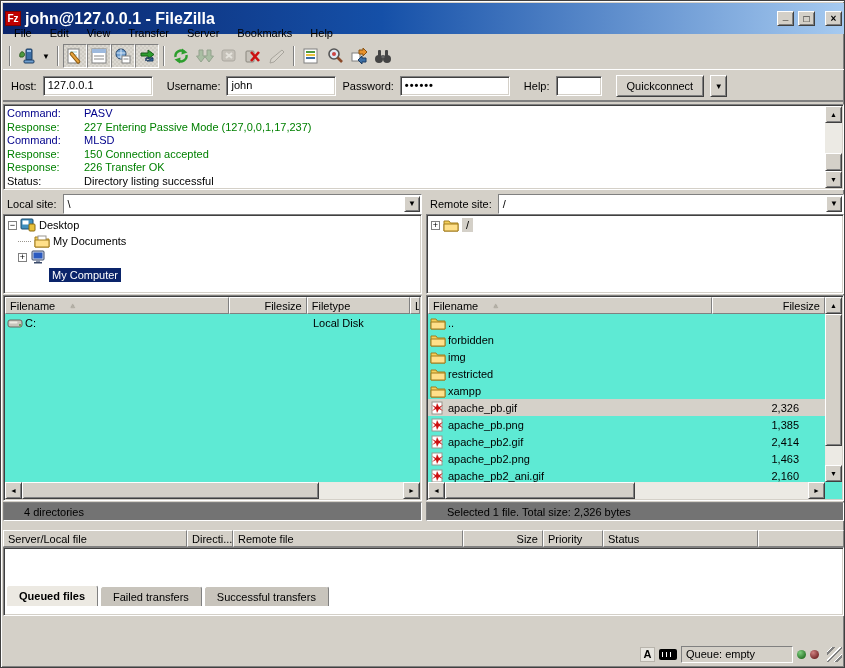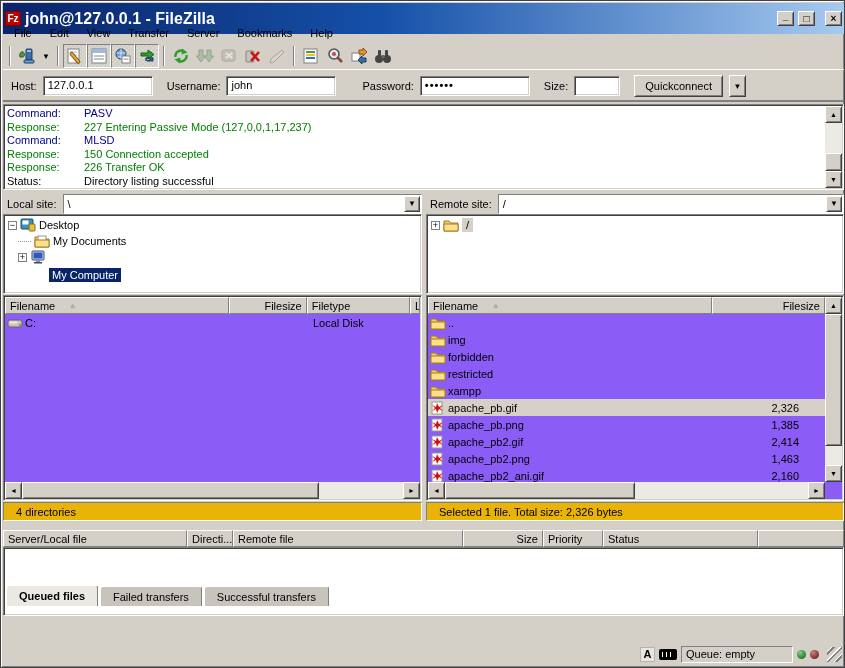--- a/index.html
+++ b/index.html
@@ -59,42 +59,42 @@
   
   .treebox{background:#fff;overflow:hidden;padding-top:2px;}
   .trow{height:16px;display:flex;align-items:center;gap:3px;padding-left:4px;white-space:nowrap;}
   .indent{width:13px;flex:0 0 13px;border-bottom:1px dotted #9a968e;height:1px;margin-top:0px;}
   .expander{width:9px;height:9px;flex:0 0 9px;background:#fff;border:1px solid #808080;
     display:flex;align-items:center;justify-content:center;font-size:9px;line-height:7px;font-family:"Liberation Mono",monospace;}
   .sel-navy{background:#0a246a;color:#fff;padding:1px 3px;margin-top:36px;}
   .sel-gray{background:#d4d0c8;padding:1px 4px;}
   .ticon{width:16px;height:14px;flex:0 0 16px;display:block;}
   
-  .pane{background:#8b5cf6;}
+  .pane{background:#5eead4;}
   .lhead{position:absolute;left:1px;top:1px;right:1px;height:17px;display:flex;background:#d4d0c8;}
   .hcell{height:17px;display:flex;align-items:center;padding:0 4px;
     border-top:1px solid #fff;border-left:1px solid #fff;border-right:1px solid #808080;
     border-bottom:1px solid #808080;box-shadow:inset -1px 0 0 #d4d0c8;background:#d4d0c8;white-space:nowrap;overflow:hidden;}
   .hcell.r{justify-content:flex-end;}
   .sortarrow{font-size:7px;color:#b4b0a6;margin-left:14px;text-shadow:0 0 1px #807c72;}
   .rows{position:absolute;left:1px;top:18px;bottom:18px;right:1px;overflow:hidden;}
   .lrow{height:17px;display:flex;align-items:center;white-space:nowrap;}
   .lrow.sel{background:#d5d1c9;}
   .cell{display:flex;align-items:center;height:17px;overflow:hidden;}
   .cell.r{justify-content:flex-end;}
   .fic{width:16px;height:14px;flex:0 0 16px;margin:0 2px 0 2px;display:block;}
   
   .hscroll{position:absolute;left:1px;right:1px;bottom:1px;height:17px;background:#eceae4;display:flex;}
   .sbtn{width:17px;height:17px;flex:0 0 17px;display:flex;align-items:center;justify-content:center;font-size:7px;color:#000;}
   .hthumb{height:17px;}
   .vscroll{position:absolute;top:1px;right:1px;width:17px;background:#eceae4;display:flex;flex-direction:column;}
   .vthumb{width:17px;}
   .vfill{flex:1;}
   
-  .ministatus{display:flex;align-items:center;padding:0 12px;background:#eab308;white-space:nowrap;}
+  .ministatus{display:flex;align-items:center;padding:0 20px;background:#737373;white-space:nowrap;}
   
   .qhead{left:2px;top:529px;width:841px;height:17px;display:flex;}
   .qbody{left:2px;top:546px;width:841px;height:69px;background:#fff;}
   
   .tabs{left:2px;top:584px;width:841px;height:21px;display:flex;align-items:flex-end;padding-left:3px;gap:2px;}
   .tab{height:20px;display:flex;align-items:center;padding:0 12px;background:#c8c4bc;
     border:1px solid #808080;border-bottom:none;border-radius:3px 3px 0 0;border-top-color:#fff;border-left-color:#fff;}
   .tab.active{height:21px;background:#ece9e2;font-weight:bold;}
   
   .statusbar{left:2px;top:641px;width:841px;height:24px;display:flex;align-items:center;justify-content:flex-end;gap:4px;padding-right:2px;}
@@ -248,23 +248,23 @@
         <rect x="7.5" y="8" width="3" height="3" fill="#666"></rect>
       </svg>
     </div>
   </div>
 
   <div class="abs qcbar">
     <span class="qclabel">Host:</span>
     <div class="qcinput sunken" style="width:110px"><span>127.0.0.1</span></div>
     <span class="qclabel" style="margin-left:8px">Username:</span>
     <div class="qcinput sunken" style="width:110px"><span>john</span></div>
-    <span class="qclabel" style="margin-left:20px">Password:</span>
+    <span class="qclabel" style="margin-left:0">Password:</span>
     <div class="qcinput sunken" style="width:110px;letter-spacing:1px;font-weight:bold"><span>••••••</span></div>
-    <span class="qclabel" style="margin-left:8px">Size:</span>
+    <span class="qclabel" style="margin-left:8px">Help:</span>
     <div class="qcinput sunken" style="width:46px"><span></span></div>
     <div class="qcbtn raised" style="margin-left:8px">
         <span>Quickconnect</span>
       </div>
     <div class="qcdrop raised">
         <span>▼</span>
       </div>
   </div>
 
   <div class="abs logbox sunken">
@@ -443,33 +443,33 @@
         <div class="cell r" style="flex:1;padding-right:26px">
             <span></span>
           </div>
       </div>
       <div class="lrow">
         <div class="cell" style="width:284px">
           <svg class="fic" viewBox="0 0 16 14">
               <path d="M1 3 h5 l1.5 2 H15 v8 H1 Z" fill="#f4cf5a" stroke="#a27c1d"></path>
               <path d="M1 6 H15 V13 H1 Z" fill="#ffe08a" stroke="#a27c1d"></path>
             </svg>
-          <span>img</span>
+          <span>forbidden</span>
           </div>
         <div class="cell r" style="flex:1;padding-right:26px">
             <span></span>
           </div>
       </div>
       <div class="lrow">
         <div class="cell" style="width:284px">
           <svg class="fic" viewBox="0 0 16 14">
               <path d="M1 3 h5 l1.5 2 H15 v8 H1 Z" fill="#f4cf5a" stroke="#a27c1d"></path>
               <path d="M1 6 H15 V13 H1 Z" fill="#ffe08a" stroke="#a27c1d"></path>
             </svg>
-          <span>forbidden</span>
+          <span>img</span>
           </div>
         <div class="cell r" style="flex:1;padding-right:26px">
             <span></span>
           </div>
       </div>
       <div class="lrow">
         <div class="cell" style="width:284px">
           <svg class="fic" viewBox="0 0 16 14">
               <path d="M1 3 h5 l1.5 2 H15 v8 H1 Z" fill="#f4cf5a" stroke="#a27c1d"></path>
               <path d="M1 6 H15 V13 H1 Z" fill="#ffe08a" stroke="#a27c1d"></path>

